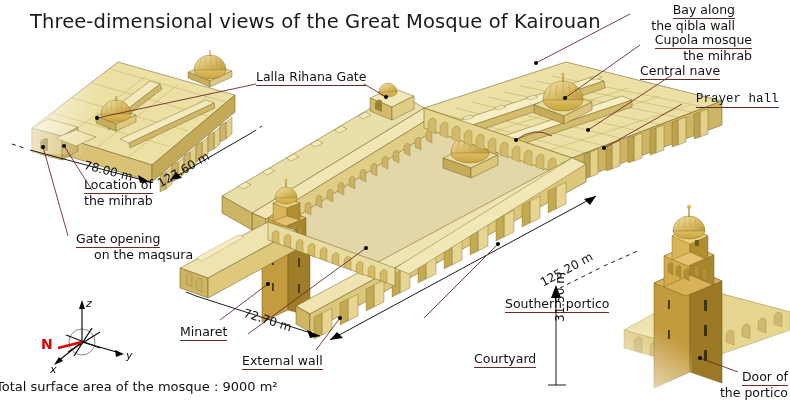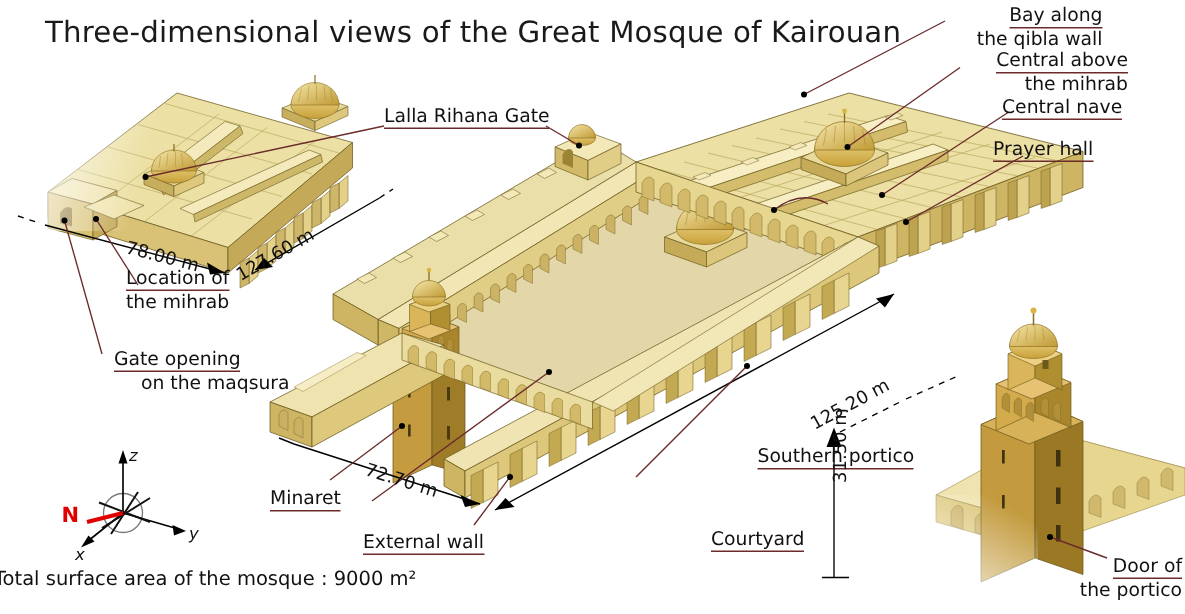--- a/index.html
+++ b/index.html
@@ -538,29 +538,29 @@
   <div class="lbl r" style="left:560px;top:3px;width:175px;">
     <span class="u">Bay along</span><br>
     <span>the qibla wall</span>
   </div>
 
   <div class="lbl" style="left:256px;top:70px;">
     <span class="u">Lalla Rihana Gate</span>
   </div>
 
   <div class="lbl r" style="left:570px;top:33px;width:182px;">
-    <span class="u">Central above</span><br>
+    <span class="u">Cupola mosque</span><br>
     <span>the mihrab</span>
   </div>
 
-  <div class="lbl" style="left:668px;top:64px;">
+  <div class="lbl" style="left:640px;top:64px;">
     <span class="u">Central nave</span>
   </div>
 
-  <div class="lbl" style="left:662px;top:92px;">
+  <div class="lbl" style="left:696px;top:92px;font-family:Liberation Mono, monospace;">
     <span class="u">Prayer hall</span>
   </div>
 
   <div class="lbl" style="left:84px;top:178px;">
     <span class="u">Location of</span><br>
     <span>the mihrab</span>
   </div>
 
   <div class="lbl" style="left:76px;top:232px;">
     <span class="u">Gate opening</span><br>

